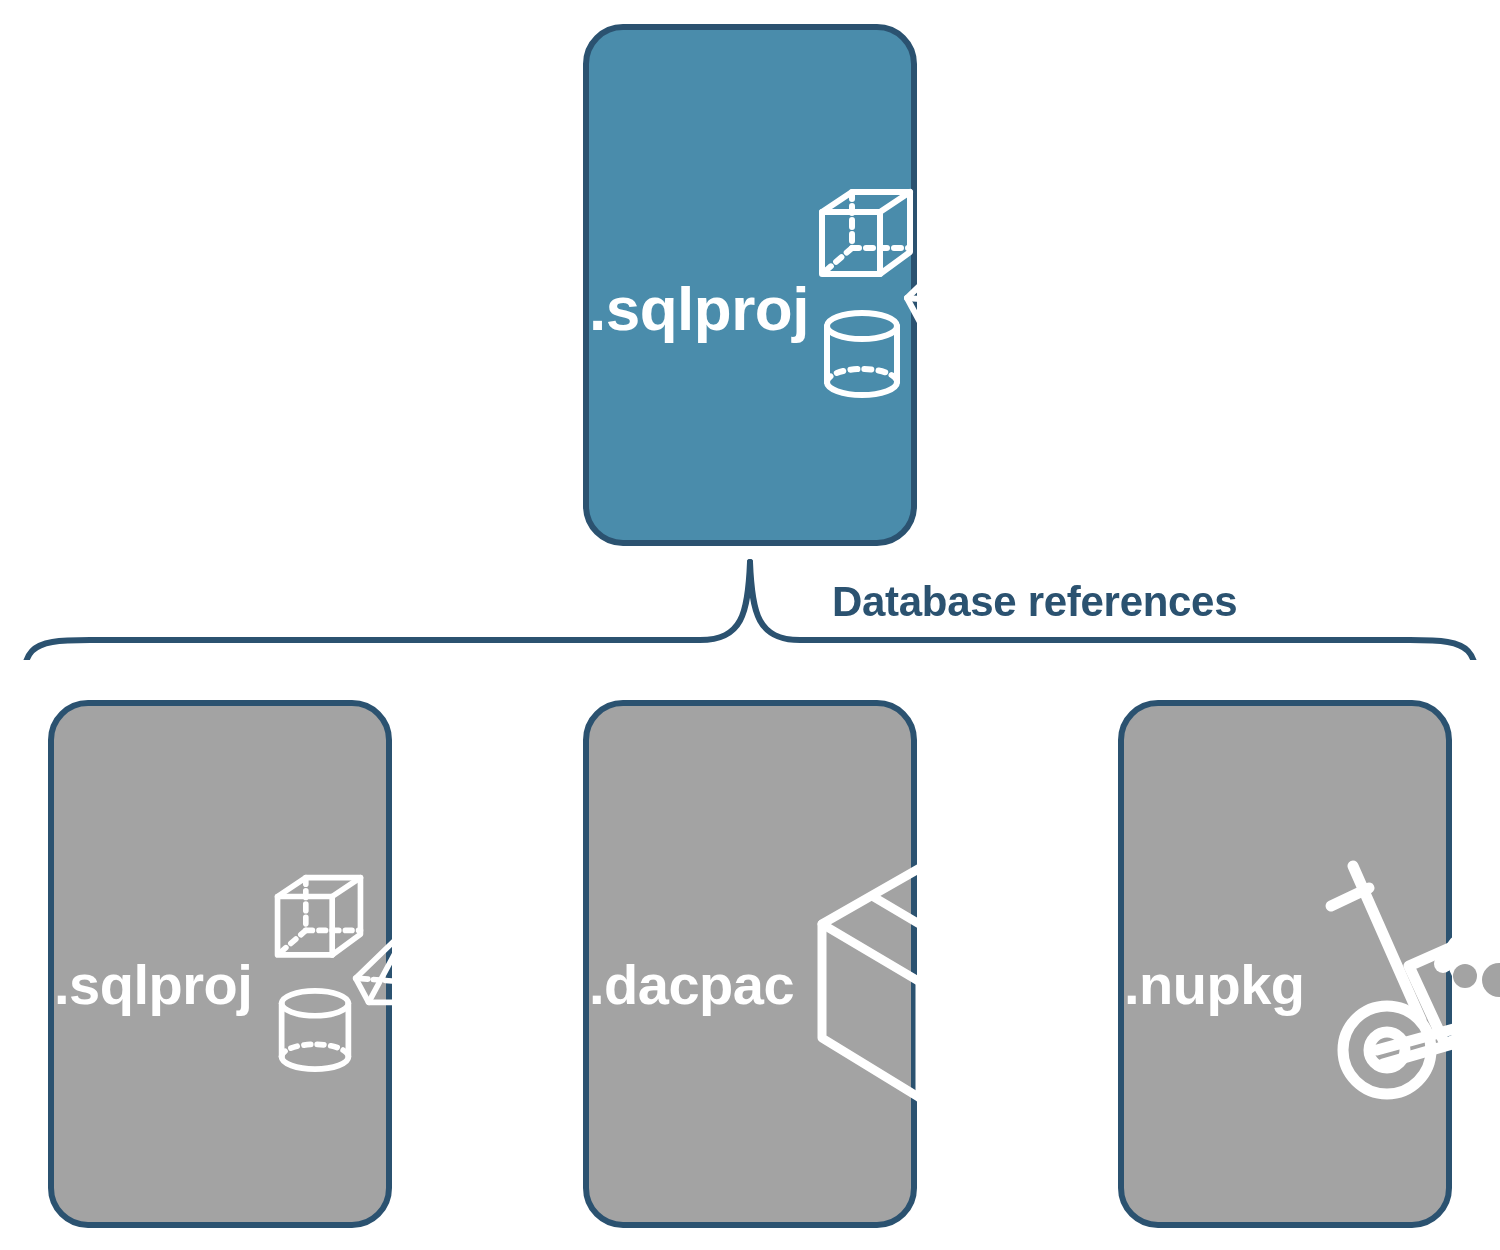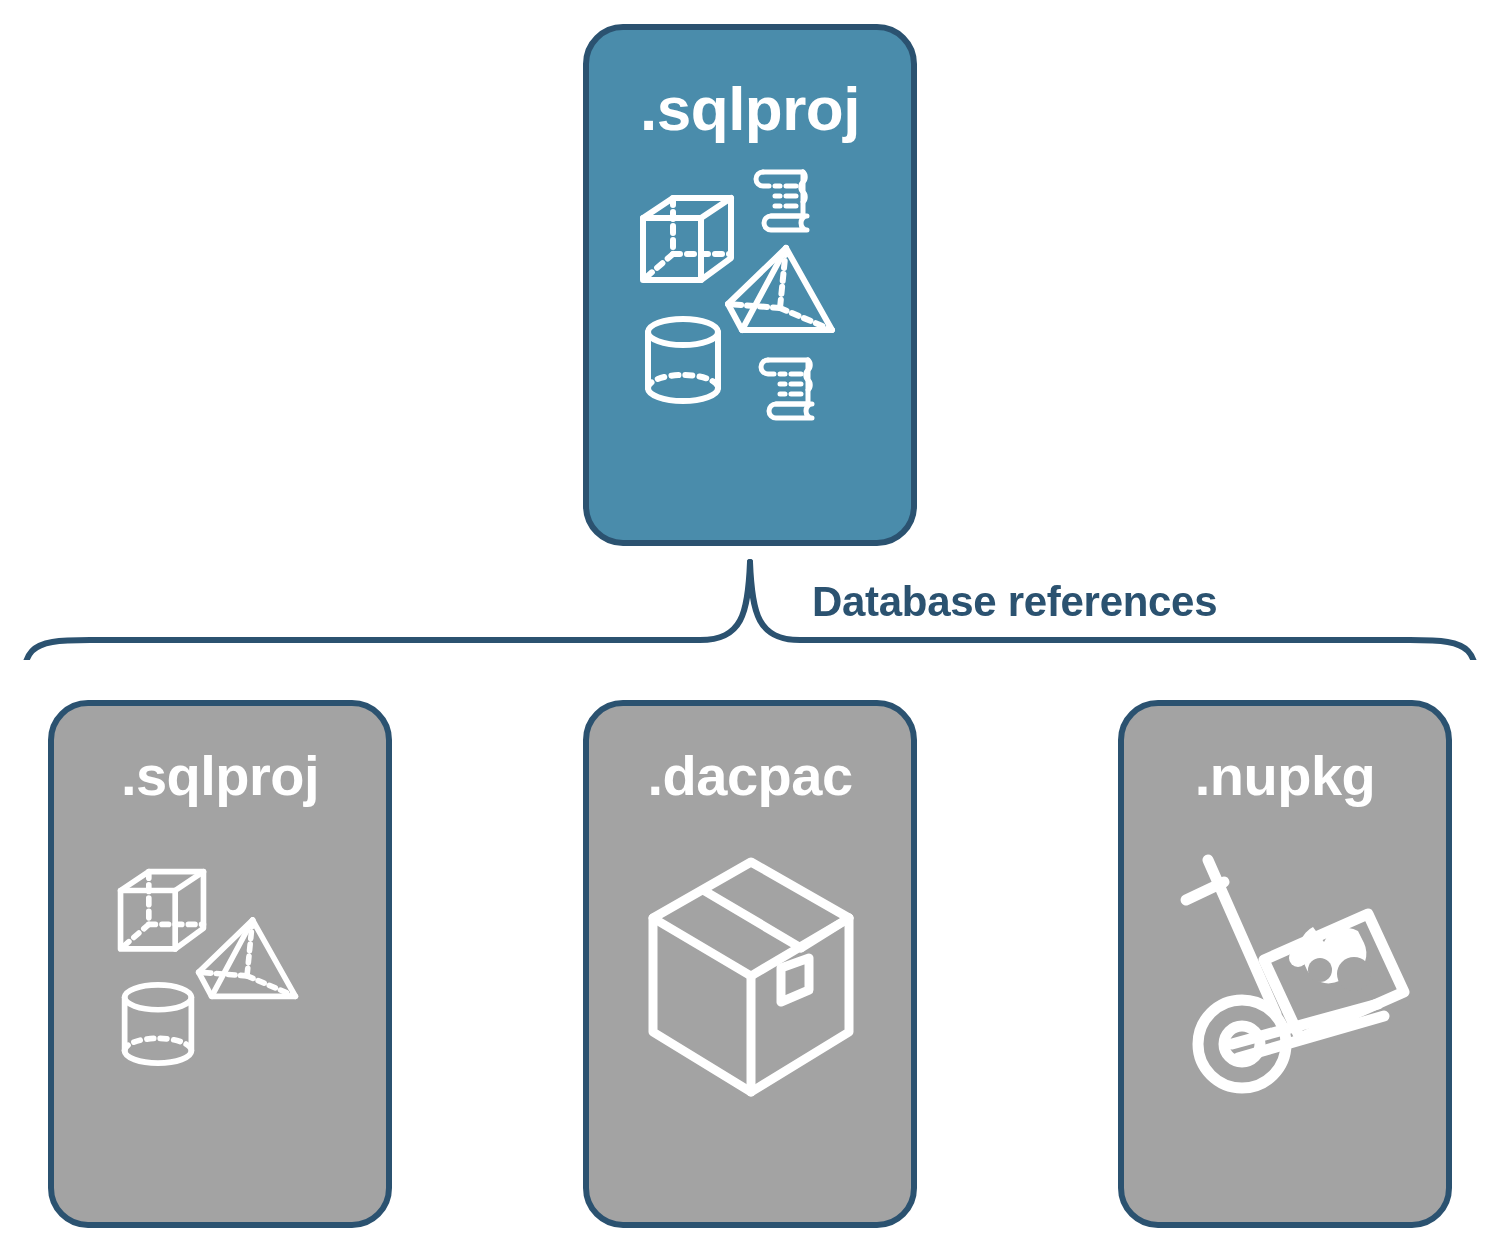--- a/index.html
+++ b/index.html
@@ -18,21 +18,20 @@
     overflow: hidden;
   }
 
   
   .card {
     position: absolute;
     box-sizing: border-box;
     border-radius: 40px;
     border: 6px solid #2b5270;
     display: flex;
-    flex-direction: column;
     align-items: center;
   }
   .card.primary {
     background: #4a8cab;
   }
   .card.secondary {
     background: #a3a3a3;
   }
   .card-title {
     color: #ffffff;
@@ -84,21 +83,21 @@
     position: absolute;
     left: 0;
     top: 540px;
     width: 1500px;
     height: 120px;
   }
 
   
   #brace-label {
     position: absolute;
-    left: 812px;
+    left: 832px;
     top: 578px;
     font-size: 42px;
     font-weight: bold;
     color: #2b5270;
     white-space: nowrap;
     letter-spacing: -0.3px;
     user-select: none;
   }
 </style>
 </head>

